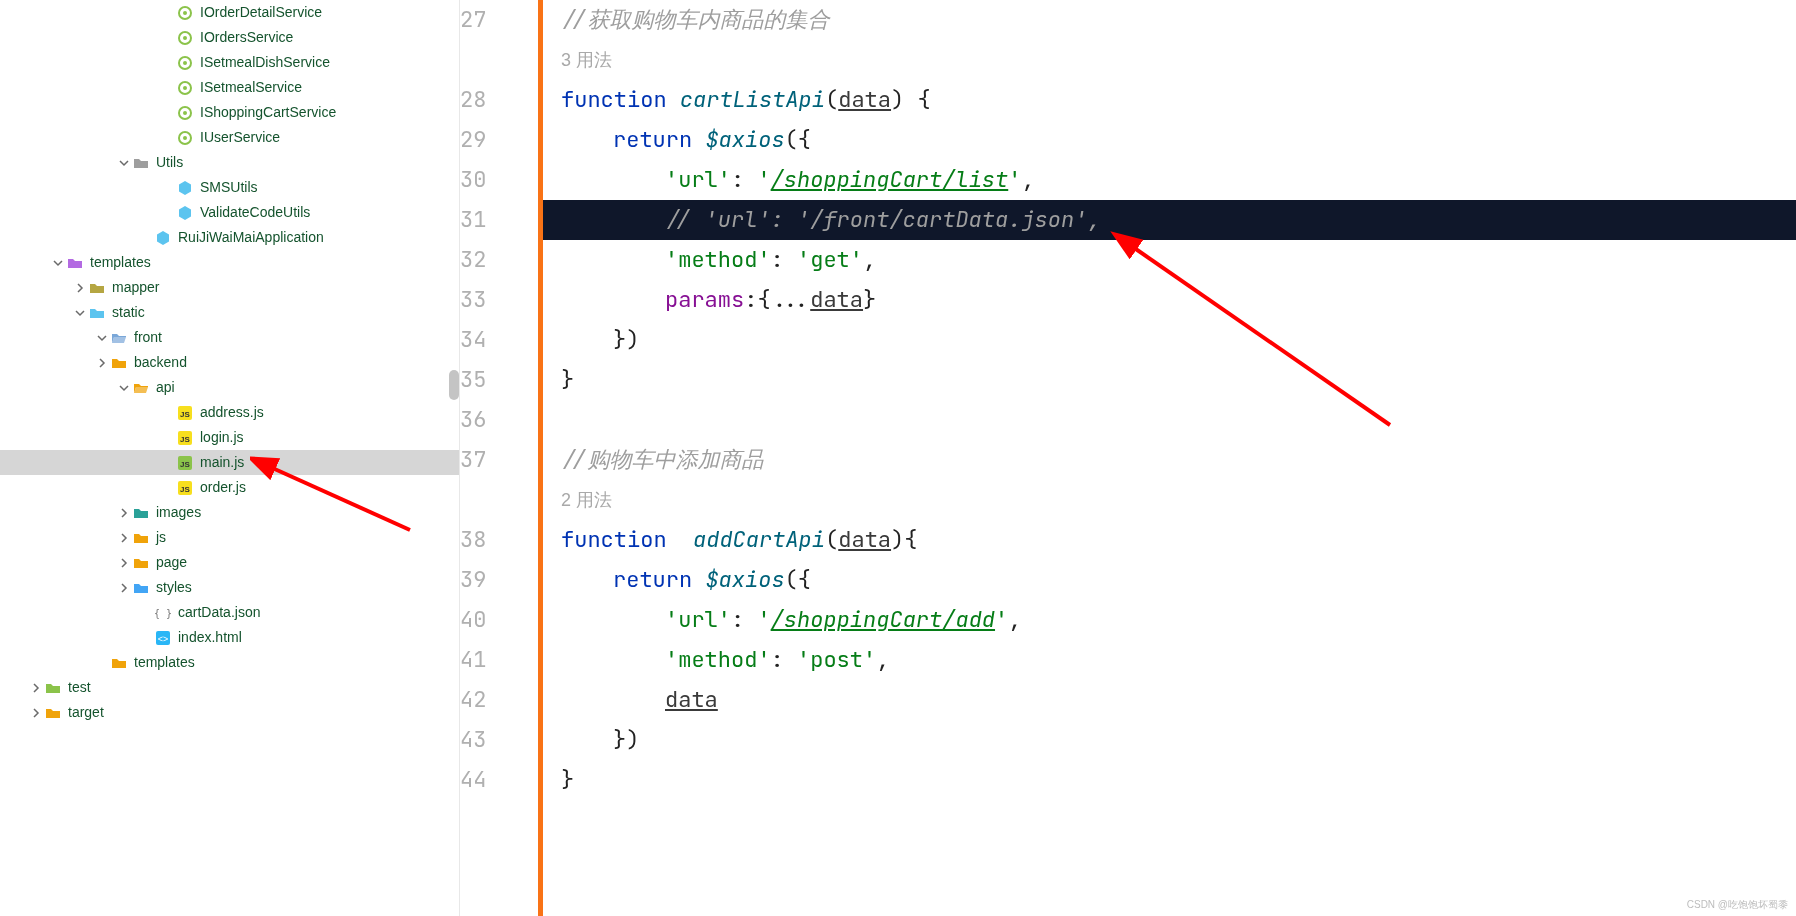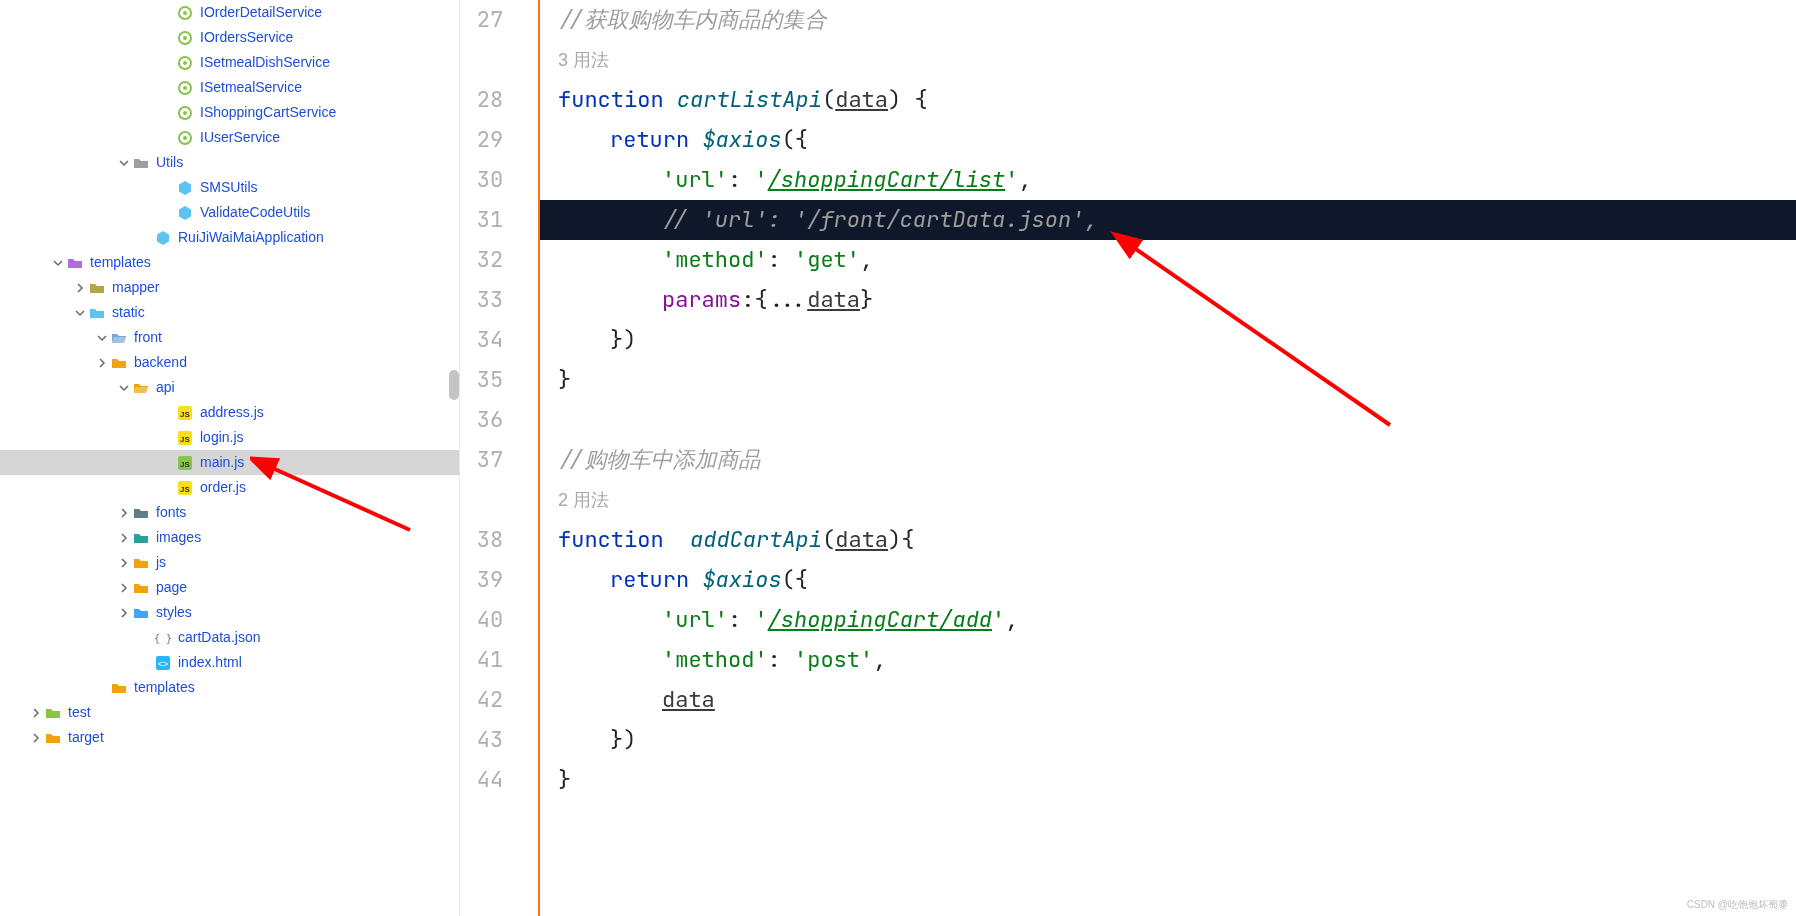--- a/index.html
+++ b/index.html
@@ -38,50 +38,50 @@
     width:16px; height:16px;
     display:inline-flex; align-items:center; justify-content:center;
     color:#6a6a6a;
     font-size:12px;
   }
   .tree-row .icon {
     width:18px; height:18px;
     display:inline-flex; align-items:center; justify-content:center;
     margin-right:6px;
   }
-  .tree-row .label { color:#1d4ed8; }
+  .tree-row .label { color:#14532d; }
   .ind { display:inline-block; }
   
   .icon svg { width:16px; height:16px; }
   .scrollbar-stub {
     position:absolute; right:0; top:370px; width:10px; height:30px;
     background:#c4c4c4; border-radius:5px;
   }
   
   .editor {
     flex:1;
     display:flex;
     font-family: "JetBrains Mono","Consolas",monospace;
     font-size:22px;
     line-height:40px;
     position:relative;
   }
   .gutter {
     width:78px;
     padding-right:18px;
-    text-align:center;
+    text-align:left;
     color:#b0b0b0;
     user-select:none;
   }
   .gutter .ln { height:40px; }
   .gutter .meta { height:40px; }
   .code {
     flex:1;
     position:relative;
-    border-left:2px solid #f97316;
+    border-left:5px solid #f97316;
     padding-left:18px;
   }
   .code .line { height:40px; white-space:pre; }
   .code .line.hl { background:#0f172a; margin-left:-18px; padding-left:18px; }
   .meta-inlay {
     color:#a9a9a9;
     font-family: "PingFang SC","Microsoft YaHei",sans-serif;
     font-size:18px;
   }
   
@@ -343,34 +343,20 @@
         <div class="tree-row">
           <span class="ind" style="width:160px"></span>
           <span class="chev"></span>
           <span class="icon">
             <svg viewBox="0 0 16 16">
               <rect x="1" y="1" width="14" height="14" rx="2" fill="#f7df1e"></rect>
               <text x="8" y="12" font-size="8" text-anchor="middle" fill="#333" font-family="Arial" font-weight="bold">JS</text>
             </svg>
           </span>
           <span class="label">order.js</span>
-        </div>
-        <div class="tree-row">
-          <span class="ind" style="width:116px"></span>
-          <span class="chev">
-            <svg width="10" height="10" viewBox="0 0 10 10">
-              <path d="M3 1l4 4-4 4" fill="none" stroke="#6a6a6a" stroke-width="1.5"></path>
-            </svg>
-          </span>
-          <span class="icon">
-            <svg viewBox="0 0 16 16">
-              <path d="M1 4h5l2 2h7v7H1z" fill="#607d8b"></path>
-            </svg>
-          </span>
-          <span class="label">fonts</span>
         </div>
         <div class="tree-row">
           <span class="ind" style="width:116px"></span>
           <span class="chev">
             <svg width="10" height="10" viewBox="0 0 10 10">
               <path d="M3 1l4 4-4 4" fill="none" stroke="#6a6a6a" stroke-width="1.5"></path>
             </svg>
           </span>
           <span class="icon">
             <svg viewBox="0 0 16 16">

